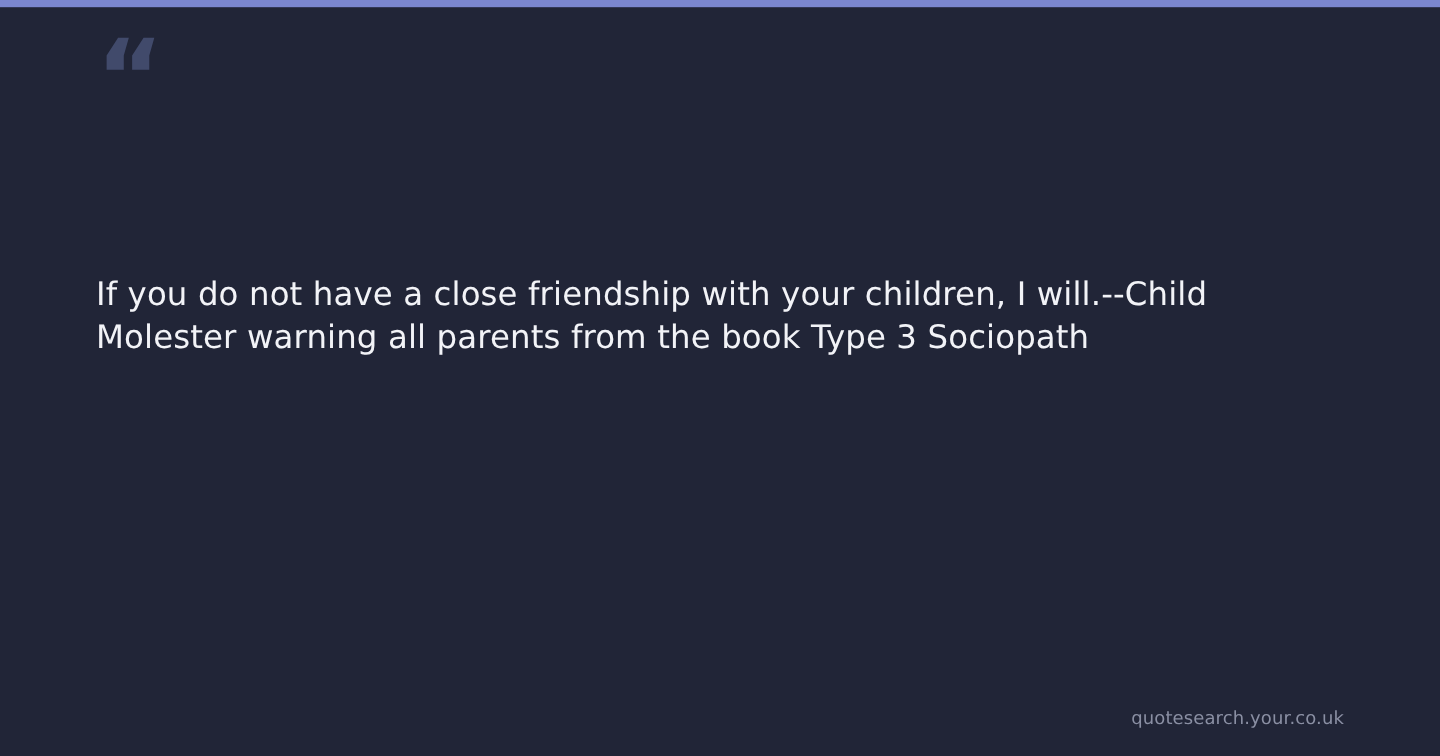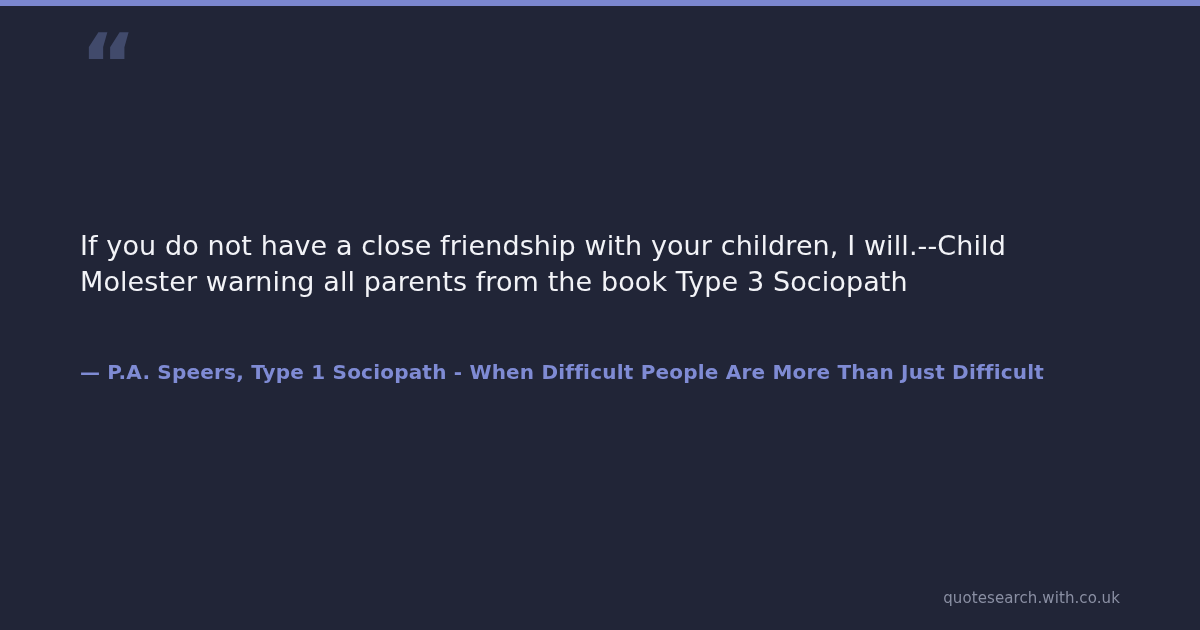--- a/index.html
+++ b/index.html
@@ -106,19 +106,16 @@
 <body>
 
 <div class="card">
 
   <div class="top-bar"></div>
 
   <div class="quote-mark">“</div>
 
   <p class="quote-text">If you do not have a close friendship with your children, I will.--Child Molester warning all parents from the book Type 3 Sociopath</p>
 
-  <div class="attribution-wrap">
-    <span class="attribution">— P.A. Speers, Type 1 Sociopath - When Difficult People Are More Than Just Difficult</span>
-  </div>
 
-  <div class="watermark">quotesearch.with.co.uk</div>
+  <div class="watermark">quotesearch.your.co.uk</div>
 
 </div>
 
 </body></html>

